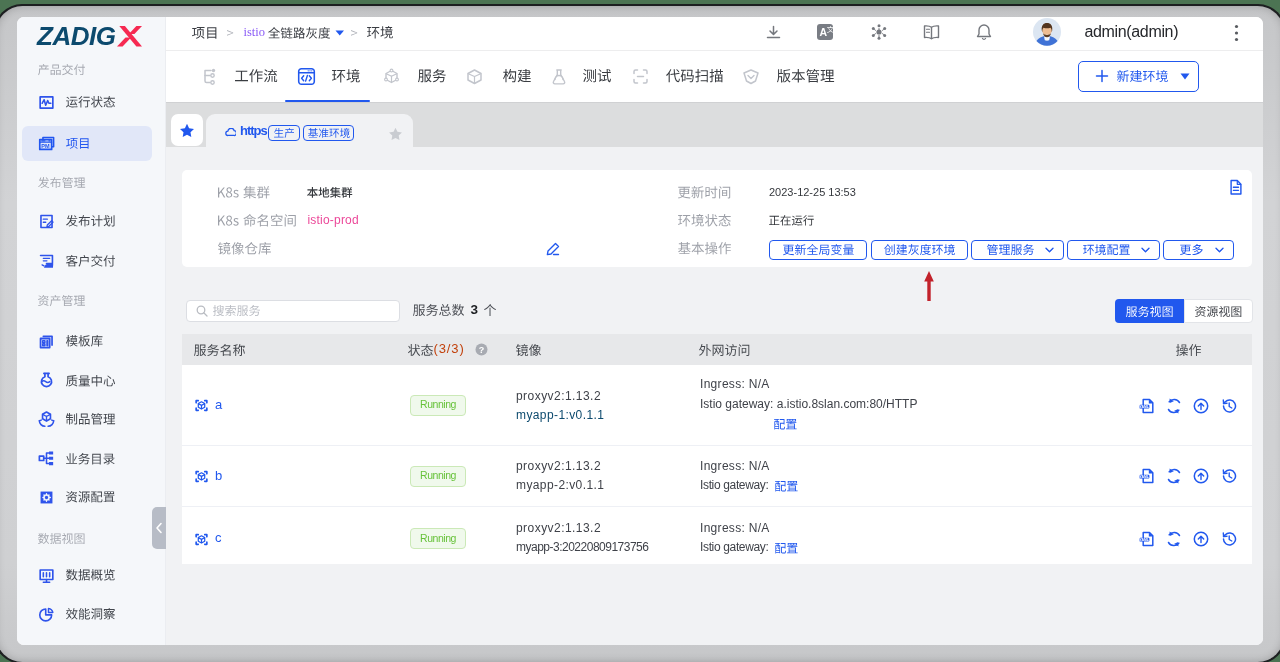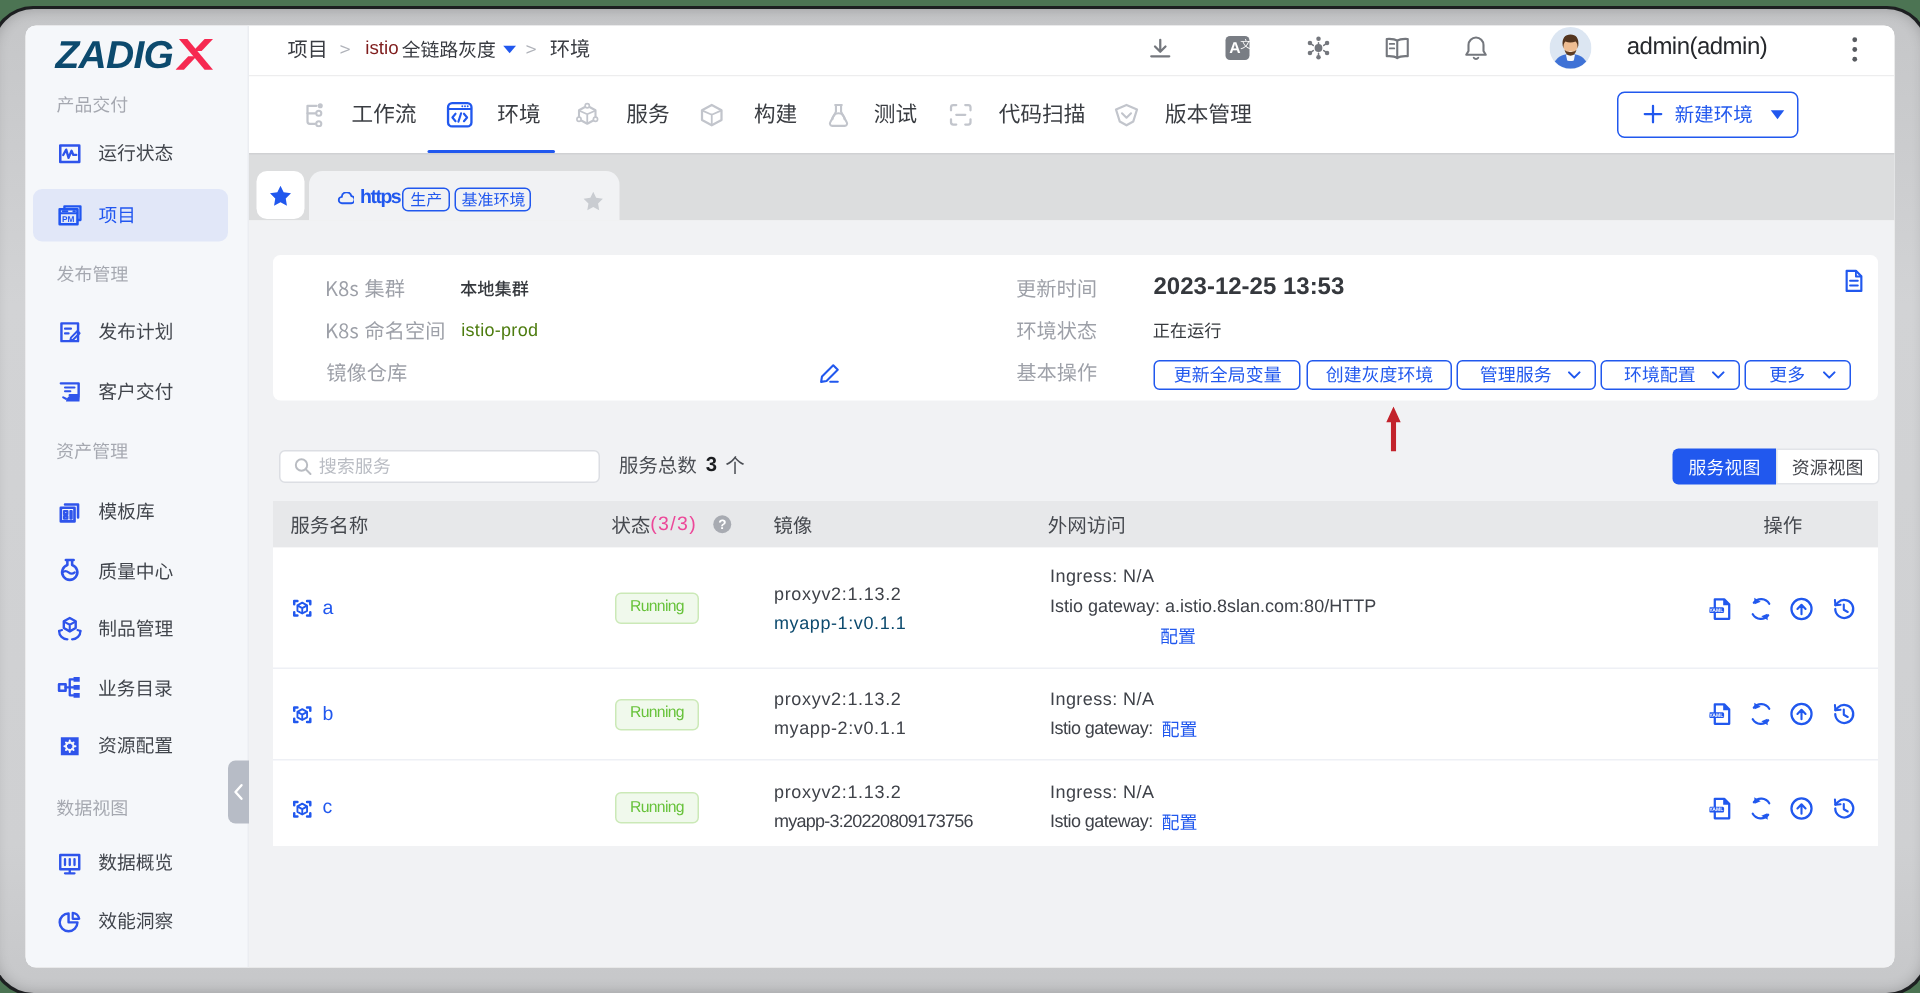--- a/index.html
+++ b/index.html
@@ -165,21 +165,21 @@
     <div style="position:absolute;left:174.5px;top:10.1px">
       <svg style="position:absolute;overflow:visible" width="24.4" height="11.8" viewBox="29 -796 1808 875">
         <path transform="scale(1,-1)" d="M618 500V289C618 184 591 56 319 -19C335 -34 357 -61 366 -77C649 12 693 158 693 289V500ZM689 91C766 41 864 -31 911 -79L961 -26C913 21 813 90 736 138ZM29 184 48 106C140 137 262 179 379 219L369 284L247 247V650H363V722H46V650H172V225ZM417 624V153H490V556H816V155H891V624H655C670 655 686 692 702 728H957V796H381V728H613C603 694 591 656 578 624Z M1233 470H1759V305H1233ZM1233 542V704H1759V542ZM1233 233H1759V67H1233ZM1158 778V-74H1233V-6H1759V-74H1837V778Z" fill="#3a3d43"></path>
       </svg>
     </div>
     <div style="position:absolute;left:210.0px;top:13.1px">
       <svg style="position:absolute;overflow:visible" width="6.2" height="5.8" viewBox="38 -596 480 450">
         <path transform="scale(1,-1)" d="M38 146 518 335V407L38 596V517L274 429L424 373V369L274 313L38 226Z" fill="#b0b3ba"></path>
       </svg>
     </div>
-    <div style="position:absolute;left:226.5px;top:7.9px;height:16.2px;line-height:16.2px;font-family:Liberation Sans, sans-serif;font-size:12.5px;font-weight:400;color:#7f1d1d;white-space:pre">istio</div>
+    <div style="position:absolute;left:226.5px;top:7.9px;height:16.2px;line-height:16.2px;font-family:Liberation Serif, serif;font-size:12.5px;font-weight:400;color:#8b5cf6;white-space:pre">istio</div>
     <div style="position:absolute;left:251.0px;top:10.1px">
       <svg style="position:absolute;overflow:visible" width="62.2" height="11.7" viewBox="26 -851 4936 931">
         <path transform="scale(1,-1)" d="M493 851C392 692 209 545 26 462C45 446 67 421 78 401C118 421 158 444 197 469V404H461V248H203V181H461V16H76V-52H929V16H539V181H809V248H539V404H809V470C847 444 885 420 925 397C936 419 958 445 977 460C814 546 666 650 542 794L559 820ZM200 471C313 544 418 637 500 739C595 630 696 546 807 471Z M1351 780C1381 725 1415 650 1429 602L1494 626C1479 674 1444 746 1412 801ZM1138 838C1115 744 1076 651 1027 589C1040 573 1060 538 1065 522C1095 560 1122 607 1145 659H1337V726H1172C1184 757 1194 789 1202 821ZM1048 332V266H1161V80C1161 32 1129 -2 1111 -16C1124 -28 1144 -53 1151 -68C1165 -50 1189 -31 1340 73C1333 87 1323 113 1318 131L1230 73V266H1341V332H1230V473H1319V539H1082V473H1161V332ZM1520 291V225H1714V53H1781V225H1950V291H1781V424H1928L1929 488H1781V608H1714V488H1609C1634 538 1659 595 1682 656H1955V721H1705C1717 757 1728 793 1738 828L1666 843C1658 802 1647 760 1635 721H1511V656H1613C1595 602 1577 559 1569 541C1552 505 1538 479 1522 475C1530 457 1541 424 1544 410C1553 418 1584 424 1622 424H1714V291ZM1488 484H1323V415H1419V93C1382 76 1341 40 1301 -2L1350 -71C1389 -16 1432 37 1460 37C1480 37 1507 11 1541 -12C1594 -46 1655 -59 1739 -59C1799 -59 1901 -56 1954 -53C1955 -32 1964 4 1972 24C1906 16 1803 12 1740 12C1662 12 1603 21 1554 53C1526 71 1506 87 1488 96Z M2156 732H2345V556H2156ZM2038 42 2051 -31C2157 -6 2301 29 2438 64L2431 131L2299 100V279H2405C2419 265 2433 244 2441 229C2461 238 2481 247 2501 258V-78H2571V-41H2823V-75H2894V256L2926 241C2937 261 2958 290 2973 304C2882 338 2806 391 2743 452C2807 527 2858 616 2891 720L2844 741L2830 738H2636C2648 766 2658 794 2668 823L2597 841C2559 720 2493 606 2414 532V798H2089V490H2231V84L2153 66V396H2089V52ZM2571 25V218H2823V25ZM2797 672C2771 610 2736 554 2695 504C2653 553 2620 605 2596 655L2605 672ZM2546 283C2599 316 2651 355 2697 402C2740 358 2789 317 2845 283ZM2650 454C2583 386 2504 333 2424 298V346H2299V490H2414V522C2431 510 2456 489 2467 477C2499 509 2530 548 2558 592C2583 547 2613 500 2650 454Z M3416 475C3403 410 3379 324 3349 271L3414 244C3442 298 3464 387 3478 452ZM3807 484C3784 426 3741 345 3709 295L3766 265C3800 315 3840 387 3872 453ZM3294 842C3291 799 3287 757 3283 716H3069V644H3274C3241 401 3178 207 3042 81C3060 67 3092 36 3104 21C3247 167 3316 376 3352 644H3919V716H3361L3373 836ZM3580 596C3569 322 3551 89 3262 -20C3278 -33 3299 -61 3308 -79C3480 -12 3564 98 3608 234C3674 98 3772 -12 3894 -74C3905 -55 3926 -28 3943 -14C3802 49 3692 183 3634 340C3648 420 3653 506 3657 596Z M4386 644V557H4225V495H4386V329H4775V495H4937V557H4775V644H4701V557H4458V644ZM4701 495V389H4458V495ZM4757 203C4713 151 4651 110 4579 78C4508 111 4450 153 4408 203ZM4239 265V203H4369L4335 189C4376 133 4431 86 4497 47C4403 17 4298 -1 4192 -10C4203 -27 4217 -56 4222 -74C4347 -60 4469 -35 4576 7C4675 -37 4792 -65 4918 -80C4927 -61 4946 -31 4962 -15C4852 -5 4749 15 4660 46C4748 93 4821 157 4867 243L4820 268L4807 265ZM4473 827C4487 801 4502 769 4513 741H4126V468C4126 319 4119 105 4037 -46C4056 -52 4089 -68 4104 -80C4188 78 4201 309 4201 469V670H4948V741H4598C4586 773 4566 813 4548 845Z" fill="#3a3d43"></path>
       </svg>
     </div>
     <svg style="position:absolute;left:317.7px;top:13.5px" width="9.5" height="6" viewBox="0 0 9.5 6" fill="none">
       <path d="M0.5 0.5 L9 0.5 L4.75 5.5 Z" fill="#2158ee"></path>
     </svg>
     <div style="position:absolute;left:333.7px;top:13.1px">
       <svg style="position:absolute;overflow:visible" width="6.2" height="5.8" viewBox="38 -596 480 450">
@@ -356,41 +356,41 @@
     <div style="position:absolute;left:201.0px;top:225.7px">
       <svg style="position:absolute;overflow:visible" width="52.9" height="12.6" viewBox="35 -846 3919 931">
         <path transform="scale(1,-1)" d="M531 303H838V235H531ZM531 418H838V352H531ZM629 831 656 767H446V705H927V767H732C722 792 708 822 696 846ZM783 696C774 665 757 620 741 587H571L624 600C618 627 603 668 587 698L526 684C540 654 553 614 558 587H416V523H950V587H809L853 680ZM463 470V183H560C550 60 511 8 352 -25C367 -38 386 -66 393 -83C572 -40 619 32 631 183H719V13C719 -50 735 -68 802 -68C816 -68 873 -68 888 -68C943 -68 960 -41 966 69C948 74 920 82 906 93C904 2 899 -10 879 -10C867 -10 822 -10 813 -10C793 -10 789 -7 789 14V183H908V470ZM175 837C145 744 94 654 35 595C48 579 68 542 74 526C108 562 141 608 170 658H381V726H205C219 756 231 787 242 818ZM58 344V275H193V86C193 41 158 8 139 -4C152 -20 172 -53 180 -71C195 -52 223 -34 401 77C395 92 387 121 384 141L264 71V275H394V344H264V479H366V547H103V479H193V344Z M1486 710H1666C1649 681 1628 651 1607 629H1420C1444 656 1466 683 1486 710ZM1487 839C1445 755 1366 649 1256 571C1272 561 1294 539 1305 523C1324 537 1341 552 1358 567V413H1513C1465 371 1394 329 1287 296C1303 283 1321 262 1330 249C1420 278 1486 313 1534 350C1550 335 1564 320 1577 303C1509 242 1384 180 1287 151C1301 139 1319 117 1329 102C1417 134 1530 197 1604 260C1614 241 1622 222 1628 204C1549 123 1402 46 1278 10C1292 -3 1311 -27 1322 -44C1430 -7 1555 63 1642 141C1651 78 1640 24 1618 3C1604 -14 1589 -16 1569 -16C1552 -16 1529 -15 1503 -12C1514 -31 1520 -60 1521 -77C1544 -79 1566 -79 1584 -79C1619 -79 1645 -72 1670 -45C1713 -4 1727 104 1694 209L1743 232C1779 123 1841 28 1921 -23C1932 -5 1954 21 1970 34C1893 76 1831 162 1798 259C1837 279 1876 301 1909 322L1858 370C1812 337 1738 292 1675 260C1653 307 1621 352 1577 387L1600 413H1898V629H1685C1714 664 1743 703 1765 741L1721 773L1707 769H1526L1559 826ZM1425 571H1603C1598 542 1588 507 1563 470H1425ZM1665 571H1829V470H1637C1655 507 1663 542 1665 571ZM1262 836C1209 685 1122 535 1029 437C1043 420 1065 381 1072 363C1102 395 1131 433 1159 473V-77H1230V588C1270 660 1305 738 1333 815Z M2496 841C2397 678 2218 536 2031 455C2051 437 2073 410 2085 390C2134 414 2182 441 2229 472V77C2229 -29 2270 -54 2406 -54C2437 -54 2666 -54 2699 -54C2825 -54 2853 -13 2868 141C2844 146 2811 159 2792 172C2783 45 2771 20 2696 20C2645 20 2447 20 2407 20C2323 20 2307 30 2307 77V413H2686C2680 292 2672 242 2659 227C2651 220 2642 218 2624 218C2605 218 2553 218 2499 224C2508 205 2516 177 2517 157C2572 154 2627 153 2655 156C2685 157 2707 163 2724 182C2746 209 2755 276 2763 451C2763 462 2764 485 2764 485H2249C2345 551 2432 632 2503 721C2624 579 2759 486 2919 404C2930 426 2951 452 2971 468C2805 543 2660 635 2544 776L2566 811Z M3325 245C3334 253 3368 259 3419 259H3593V144H3232V74H3593V-79H3667V74H3954V144H3667V259H3888V327H3667V432H3593V327H3403C3434 373 3465 426 3493 481H3912V549H3527L3559 621L3482 648C3471 615 3458 581 3444 549H3260V481H3412C3387 431 3365 393 3354 377C3334 344 3317 322 3299 318C3308 298 3321 260 3325 245ZM3469 821C3486 797 3503 766 3515 739H3121V450C3121 305 3114 101 3031 -42C3049 -50 3082 -71 3095 -85C3182 67 3195 295 3195 450V668H3952V739H3600C3588 770 3565 809 3542 840Z" fill="#9da0a8"></path>
       </svg>
     </div>
     <div style="position:absolute;left:290.0px;top:170.6px">
       <svg style="position:absolute;overflow:visible" width="45.3" height="10.7" viewBox="31 -848 3936 932">
         <path transform="scale(1,-1)" d="M449 544V191H230C314 288 386 411 437 544ZM549 544H559C609 412 680 288 765 191H549ZM449 844V641H62V544H340C272 382 158 228 31 147C54 129 85 94 101 71C145 103 187 142 226 187V95H449V-84H549V95H772V183C810 141 850 104 893 74C910 100 944 137 968 157C838 235 723 385 655 544H940V641H549V844Z M1425 749V480L1321 436L1357 352L1425 381V90C1425 -31 1461 -63 1585 -63C1613 -63 1788 -63 1818 -63C1928 -63 1957 -17 1970 122C1944 127 1908 142 1886 157C1879 47 1869 22 1812 22C1775 22 1622 22 1591 22C1526 22 1516 33 1516 89V421L1628 469V144H1717V507L1833 557C1833 403 1832 309 1828 289C1824 268 1815 265 1801 265C1791 265 1763 265 1743 266C1753 246 1761 210 1764 185C1793 185 1834 186 1862 196C1893 205 1911 227 1915 269C1921 309 1924 446 1924 636L1928 652L1861 677L1844 664L1825 649L1717 603V844H1628V566L1516 518V749ZM1028 162 1065 67C1156 107 1270 160 1377 211L1356 295L1251 251V518H1362V607H1251V832H1162V607H1038V518H1162V214C1111 193 1065 175 1028 162Z M2451 287V226H2051V149H2370C2275 86 2141 31 2023 3C2043 -16 2070 -52 2084 -75C2208 -39 2349 31 2451 113V-83H2545V115C2646 35 2787 -33 2912 -69C2925 -46 2951 -11 2971 8C2854 35 2723 88 2630 149H2949V226H2545V287ZM2486 547V492H2260V547ZM2466 824C2480 799 2494 769 2504 742H2307C2326 771 2343 800 2359 828L2263 846C2218 759 2137 650 2026 569C2048 556 2078 527 2094 507C2120 528 2144 550 2167 572V267H2260V296H2922V370H2577V428H2853V492H2577V547H2851V612H2577V667H2893V742H2604C2592 774 2571 816 2551 848ZM2486 612H2260V667H2486ZM2486 428V370H2260V428Z M3838 845C3824 793 3795 719 3771 672L3849 651C3874 696 3903 763 3930 824ZM3536 811C3565 762 3591 696 3601 650H3528V564H3686V448H3542V361H3686V233H3506V144H3686V-84H3777V144H3967V233H3777V361H3928V448H3777V564H3946V650H3616L3683 675C3673 720 3644 787 3612 837ZM3375 550V467H3259C3264 494 3269 521 3273 550ZM3092 796V715H3200L3193 631H3039V550H3184C3180 521 3175 494 3169 467H3086V386H3149C3122 298 3082 225 3024 169C3043 153 3076 114 3086 96C3107 117 3125 140 3142 164V-84H3229V-33H3479V294H3210C3222 323 3231 354 3240 386H3463V550H3518V631H3463V796ZM3375 631H3282L3290 715H3375ZM3229 212H3386V50H3229Z" fill="#35383d"></path>
       </svg>
     </div>
-    <div style="position:absolute;left:290.5px;top:196.2px;height:15.6px;line-height:15.6px;font-family:'Liberation Sans',sans-serif;font-size:12px;font-weight:400;color:#4d7c0f;letter-spacing:0.2px;white-space:pre">istio-prod</div>
+    <div style="position:absolute;left:290.5px;top:196.2px;height:15.6px;line-height:15.6px;font-family:'Liberation Sans',sans-serif;font-size:12px;font-weight:400;color:#ec4899;letter-spacing:0.2px;white-space:pre">istio-prod</div>
     <svg style="position:absolute;left:529.0px;top:224.5px" width="15" height="15" viewBox="0 0 15 15" fill="none">
       <path d="M9.5 2.5 l3 3 L5 13 l-3.6 0.6 L2 10 Z" stroke="#2158ee" stroke-width="1.4" stroke-linecap="round" stroke-linejoin="round"></path>
       <path d="M7.5 13.5 h5" stroke="#2158ee" stroke-width="1.4" stroke-linecap="round" stroke-linejoin="round"></path>
     </svg>
     <div style="position:absolute;left:661.0px;top:169.8px">
       <svg style="position:absolute;overflow:visible" width="52.2" height="12.5" viewBox="47 -844 3866 925">
         <path transform="scale(1,-1)" d="M252 238 188 212C222 154 264 108 313 71C252 36 166 7 47 -15C63 -32 83 -64 92 -81C222 -53 315 -16 382 28C520 -45 704 -68 937 -77C941 -52 955 -20 969 -3C745 3 572 18 443 76C495 127 522 185 534 247H873V634H545V719H935V787H65V719H467V634H156V247H455C443 199 420 154 374 114C326 146 285 186 252 238ZM228 411H467V371C467 350 467 329 465 309H228ZM543 309C544 329 545 349 545 370V411H798V309ZM228 571H467V471H228ZM545 571H798V471H545Z M1360 213C1390 163 1426 95 1442 51L1495 83C1480 125 1444 190 1411 240ZM1135 235C1115 174 1082 112 1041 68C1056 59 1082 40 1094 30C1133 77 1173 150 1196 220ZM1553 744V400C1553 267 1545 95 1460 -25C1476 -34 1506 -57 1518 -71C1610 59 1623 256 1623 400V432H1775V-75H1848V432H1958V502H1623V694C1729 710 1843 736 1927 767L1866 822C1794 792 1665 762 1553 744ZM1214 827C1230 799 1246 765 1258 735H1061V672H1503V735H1336C1323 768 1301 811 1282 844ZM1377 667C1365 621 1342 553 1323 507H1046V443H1251V339H1050V273H1251V18C1251 8 1249 5 1239 5C1228 4 1197 4 1162 5C1172 -13 1182 -41 1184 -59C1233 -59 1267 -58 1290 -47C1313 -36 1320 -18 1320 17V273H1507V339H1320V443H1519V507H1391C1410 549 1429 603 1447 652ZM1126 651C1146 606 1161 546 1165 507L1230 525C1225 563 1208 622 1187 665Z M2474 452C2527 375 2595 269 2627 208L2693 246C2659 307 2590 409 2536 485ZM2324 402V174H2153V402ZM2324 469H2153V688H2324ZM2081 756V25H2153V106H2394V756ZM2764 835V640H2440V566H2764V33C2764 13 2756 6 2736 6C2714 4 2640 4 2562 7C2573 -15 2585 -49 2590 -70C2690 -70 2754 -69 2790 -56C2826 -44 2840 -22 2840 33V566H2962V640H2840V835Z M3091 615V-80H3168V615ZM3106 791C3152 747 3204 684 3227 644L3289 684C3265 726 3211 785 3164 827ZM3379 295H3619V160H3379ZM3379 491H3619V358H3379ZM3311 554V98H3690V554ZM3352 784V713H3836V11C3836 -2 3832 -6 3819 -7C3806 -7 3765 -8 3723 -6C3733 -25 3743 -57 3747 -75C3808 -75 3851 -75 3878 -63C3904 -50 3913 -31 3913 11V784Z" fill="#9da0a8"></path>
       </svg>
     </div>
     <div style="position:absolute;left:661.0px;top:197.7px">
       <svg style="position:absolute;overflow:visible" width="52.9" height="12.5" viewBox="36 -846 3922 929">
         <path transform="scale(1,-1)" d="M677 494C752 410 841 295 881 224L942 271C900 340 808 452 734 534ZM36 102 55 31C137 61 243 98 343 135L331 203L230 167V413H319V483H230V702H340V772H41V702H160V483H56V413H160V143ZM391 776V703H646C583 527 479 371 354 271C372 257 401 227 413 212C482 273 546 351 602 440V-77H676V577C695 618 713 660 728 703H944V776Z M1485 300H1801V234H1485ZM1485 415H1801V350H1485ZM1587 833C1596 813 1606 789 1614 767H1397V704H1900V767H1692C1683 792 1670 822 1657 846ZM1748 692C1739 661 1722 617 1706 584H1537L1575 594C1569 621 1553 663 1539 694L1477 680C1490 651 1503 612 1509 584H1367V520H1927V584H1773C1788 611 1803 644 1817 675ZM1415 468V181H1519C1506 65 1463 7 1299 -25C1314 -38 1333 -66 1338 -83C1522 -40 1574 36 1590 181H1681V33C1681 -21 1688 -37 1705 -49C1721 -62 1751 -66 1774 -66C1787 -66 1827 -66 1842 -66C1861 -66 1889 -64 1903 -59C1921 -53 1933 -43 1940 -26C1947 -11 1951 31 1953 72C1933 78 1906 90 1893 103C1892 62 1891 32 1888 18C1885 5 1878 -1 1870 -4C1864 -7 1849 -7 1836 -7C1822 -7 1798 -7 1788 -7C1775 -7 1766 -6 1760 -3C1753 1 1752 10 1752 26V181H1873V468ZM1034 129 1059 53C1143 86 1251 128 1353 170L1338 238L1233 199V525H1330V596H1233V828H1160V596H1050V525H1160V172C1113 155 1069 140 1034 129Z M2741 774C2785 719 2836 642 2860 596L2920 634C2896 680 2843 752 2798 806ZM2049 674C2096 615 2152 537 2175 486L2237 528C2212 577 2155 653 2106 709ZM2589 838V605L2588 545H2356V471H2583C2568 306 2512 120 2327 -30C2347 -43 2373 -63 2388 -78C2539 47 2609 197 2640 344C2695 156 2782 6 2918 -78C2930 -59 2955 -30 2973 -16C2816 70 2723 252 2675 471H2951V545H2662L2663 605V838ZM2032 194 2076 130C2127 176 2188 234 2247 290V-78H2321V841H2247V382C2168 309 2086 237 2032 194Z M3381 409C3440 375 3511 323 3543 286L3610 329C3573 367 3503 417 3444 449ZM3270 241V45C3270 -37 3300 -58 3416 -58C3441 -58 3624 -58 3650 -58C3746 -58 3770 -27 3780 99C3759 104 3728 115 3712 128C3706 25 3698 10 3645 10C3604 10 3450 10 3420 10C3355 10 3344 16 3344 45V241ZM3410 265C3467 212 3537 138 3568 90L3630 131C3596 178 3525 249 3467 299ZM3750 235C3800 150 3851 36 3868 -35L3940 -9C3921 62 3868 173 3816 256ZM3154 241C3135 161 3100 59 3054 -6L3122 -40C3166 28 3199 136 3221 219ZM3466 844C3461 795 3455 746 3444 699H3056V629H3424C3377 499 3278 391 3045 333C3061 316 3080 287 3088 269C3347 339 3454 471 3504 629C3579 449 3710 328 3907 274C3918 295 3940 326 3958 343C3778 384 3651 485 3582 629H3948V699H3522C3532 746 3539 794 3544 844Z" fill="#9da0a8"></path>
       </svg>
     </div>
     <div style="position:absolute;left:661.0px;top:225.8px">
       <svg style="position:absolute;overflow:visible" width="53.0" height="12.4" viewBox="36 -840 3926 921">
         <path transform="scale(1,-1)" d="M684 839V743H320V840H245V743H92V680H245V359H46V295H264C206 224 118 161 36 128C52 114 74 88 85 70C182 116 284 201 346 295H662C723 206 821 123 917 82C929 100 951 127 967 141C883 171 798 229 741 295H955V359H760V680H911V743H760V839ZM320 680H684V613H320ZM460 263V179H255V117H460V11H124V-53H882V11H536V117H746V179H536V263ZM320 557H684V487H320ZM320 430H684V359H320Z M1460 839V629H1065V553H1367C1294 383 1170 221 1037 140C1055 125 1080 98 1092 79C1237 178 1366 357 1444 553H1460V183H1226V107H1460V-80H1539V107H1772V183H1539V553H1553C1629 357 1758 177 1906 81C1920 102 1946 131 1965 146C1826 226 1700 384 1628 553H1937V629H1539V839Z M2527 742H2758V637H2527ZM2461 799V580H2827V799ZM2420 480H2552V366H2420ZM2730 480H2866V366H2730ZM2159 840V638H2046V568H2159V349C2113 333 2071 319 2037 308L2056 236L2159 275V8C2159 -4 2156 -7 2145 -7C2136 -7 2106 -8 2072 -7C2082 -26 2091 -57 2094 -74C2145 -74 2178 -72 2200 -61C2222 -49 2230 -30 2230 8V302L2329 340L2317 407L2230 375V568H2323V638H2230V840ZM2606 310V234H2342V171H2559C2490 97 2381 33 2277 1C2292 -13 2314 -40 2324 -58C2426 -21 2533 48 2606 130V-81H2677V135C2740 59 2833 -12 2918 -49C2930 -31 2951 -5 2967 9C2879 40 2783 103 2722 171H2951V234H2677V310H2929V535H2670V310H2613V535H2361V310Z M3526 828C3476 681 3395 536 3305 442C3322 430 3351 404 3363 391C3414 447 3463 520 3506 601H3575V-79H3651V164H3952V235H3651V387H3939V456H3651V601H3962V673H3542C3563 717 3582 763 3598 809ZM3285 836C3229 684 3135 534 3036 437C3050 420 3072 379 3080 362C3114 397 3147 437 3179 481V-78H3254V599C3293 667 3329 741 3357 814Z" fill="#9da0a8"></path>
       </svg>
     </div>
-    <div style="position:absolute;left:752.0px;top:167.9px;height:16.2px;line-height:16.2px;font-family:'Liberation Sans',sans-serif;font-size:16px;font-weight:700;color:#35383d;white-space:pre">2023-12-25 13:53</div>
+    <div style="position:absolute;left:752.0px;top:167.9px;height:16.2px;line-height:16.2px;font-family:'Liberation Sans',sans-serif;font-size:11px;font-weight:400;color:#35383d;white-space:pre">2023-12-25 13:53</div>
     <div style="position:absolute;left:752.0px;top:198.7px">
       <svg style="position:absolute;overflow:visible" width="44.9" height="10.6" viewBox="52 -841 3903 925">
         <path transform="scale(1,-1)" d="M188 510V38H52V-35H950V38H565V353H878V426H565V693H917V767H90V693H486V38H265V510Z M1391 840C1377 789 1359 736 1338 685H1063V613H1305C1241 485 1153 366 1038 286C1050 269 1069 237 1077 217C1119 247 1158 281 1193 318V-76H1268V407C1315 471 1356 541 1390 613H1939V685H1421C1439 730 1455 776 1469 821ZM1598 561V368H1373V298H1598V14H1333V-56H1938V14H1673V298H1900V368H1673V561Z M2380 777V706H2884V777ZM2068 738C2127 697 2206 639 2245 604L2297 658C2256 693 2175 748 2118 786ZM2375 119C2405 132 2449 136 2825 169L2864 93L2931 128C2892 204 2812 335 2750 432L2688 403C2720 352 2756 291 2789 234L2459 209C2512 286 2565 384 2606 478H2955V549H2314V478H2516C2478 377 2422 280 2404 253C2383 221 2367 198 2349 195C2358 174 2371 135 2375 119ZM2252 490H2042V420H2179V101C2136 82 2086 38 2037 -15L2090 -84C2139 -18 2189 42 2222 42C2245 42 2280 9 2320 -16C2391 -59 2474 -71 2597 -71C2705 -71 2876 -66 2944 -61C2945 -39 2957 0 2967 21C2864 10 2713 2 2599 2C2488 2 2403 9 2336 51C2297 75 2273 95 2252 105Z M3435 780V708H3927V780ZM3267 841C3216 768 3119 679 3035 622C3048 608 3069 579 3079 562C3169 626 3272 724 3339 811ZM3391 504V432H3728V17C3728 1 3721 -4 3702 -5C3684 -6 3616 -6 3545 -3C3556 -25 3567 -56 3570 -77C3668 -77 3725 -77 3759 -66C3792 -53 3804 -30 3804 16V432H3955V504ZM3307 626C3238 512 3128 396 3025 322C3040 307 3067 274 3078 259C3115 289 3154 325 3192 364V-83H3266V446C3308 496 3346 548 3378 600Z" fill="#35383d"></path>
       </svg>
     </div>
     <svg style="position:absolute;left:1211.0px;top:162.5px" width="16" height="17" viewBox="0 0 15.5 16.5" fill="none">
       <path d="M3 1.5 H9 L12.5 5 V14.5 H3 Z" stroke="#2158ee" stroke-width="1.4" stroke-linecap="round" stroke-linejoin="round"></path>
       <path d="M9 1.8 V5.2 H12.3" stroke="#2158ee" stroke-width="1.2" stroke-linecap="round" stroke-linejoin="round"></path>
       <path d="M5.2 8 h5 M5.2 11 h5" stroke="#2158ee" stroke-width="1.3" stroke-linecap="round" stroke-linejoin="round"></path>
     </svg>
@@ -473,21 +473,21 @@
     <div style="position:absolute;left:177.0px;top:327.0px">
       <svg style="position:absolute;overflow:visible" width="51.0" height="12.0" viewBox="34 -843 3924 924">
         <path transform="scale(1,-1)" d="M108 803V444C108 296 102 95 34 -46C52 -52 82 -69 95 -81C141 14 161 140 170 259H329V11C329 -4 323 -8 310 -8C297 -9 255 -9 209 -8C219 -28 228 -61 230 -80C298 -80 338 -79 364 -66C390 -54 399 -31 399 10V803ZM176 733H329V569H176ZM176 499H329V330H174C175 370 176 409 176 444ZM858 391C836 307 801 231 758 166C711 233 675 309 648 391ZM487 800V-80H558V391H583C615 287 659 191 716 110C670 54 617 11 562 -19C578 -32 598 -57 606 -74C661 -42 713 1 759 54C806 -2 860 -48 921 -81C933 -63 954 -37 970 -23C907 7 851 53 802 109C865 198 914 311 941 447L897 463L884 460H558V730H839V607C839 595 836 592 820 591C804 590 751 590 690 592C700 574 711 548 714 528C790 528 841 528 872 538C904 549 912 569 912 606V800Z M1446 381C1442 345 1435 312 1427 282H1126V216H1404C1346 87 1235 20 1057 -14C1070 -29 1091 -62 1098 -78C1296 -31 1420 53 1484 216H1788C1771 84 1751 23 1728 4C1717 -5 1705 -6 1684 -6C1660 -6 1595 -5 1532 1C1545 -18 1554 -46 1556 -66C1616 -69 1675 -70 1706 -69C1742 -67 1765 -61 1787 -41C1822 -10 1844 66 1866 248C1868 259 1870 282 1870 282H1505C1513 311 1519 342 1524 375ZM1745 673C1686 613 1604 565 1509 527C1430 561 1367 604 1324 659L1338 673ZM1382 841C1330 754 1231 651 1090 579C1106 567 1127 540 1137 523C1188 551 1234 583 1275 616C1315 569 1365 529 1424 497C1305 459 1173 435 1046 423C1058 406 1071 376 1076 357C1222 375 1373 406 1508 457C1624 410 1764 382 1919 369C1928 390 1945 420 1961 437C1827 444 1702 463 1597 495C1708 549 1802 619 1862 710L1817 741L1804 737H1397C1421 766 1442 796 1460 826Z M2263 529C2314 494 2373 446 2417 406C2300 344 2171 299 2047 273C2061 256 2079 224 2086 204C2141 217 2197 233 2252 253V-79H2327V-27H2773V-79H2849V340H2451C2617 429 2762 553 2844 713L2794 744L2781 740H2427C2451 768 2473 797 2492 826L2406 843C2347 747 2233 636 2069 559C2087 546 2111 519 2122 501C2217 550 2296 609 2361 671H2733C2674 583 2587 508 2487 445C2440 486 2374 536 2321 572ZM2773 42H2327V271H2773Z M3512 450C3489 325 3449 200 3392 120C3409 111 3440 92 3453 81C3510 168 3555 301 3582 437ZM3782 440C3826 331 3868 185 3882 91L3952 113C3936 207 3894 349 3848 460ZM3532 838C3509 710 3467 583 3408 496V553H3279V731C3327 743 3372 757 3409 772L3364 831C3292 799 3168 770 3063 752C3071 735 3081 710 3084 694C3124 700 3167 707 3209 715V553H3054V483H3200C3162 368 3094 238 3033 167C3045 150 3063 121 3070 103C3119 164 3169 262 3209 362V-81H3279V370C3311 326 3349 270 3365 241L3409 300C3390 325 3308 416 3279 445V483H3398L3394 477C3412 468 3444 449 3458 438C3494 491 3527 560 3553 637H3653V12C3653 -1 3649 -5 3636 -5C3623 -6 3579 -6 3532 -5C3543 -24 3554 -56 3559 -76C3621 -76 3664 -74 3691 -63C3718 -51 3728 -30 3728 12V637H3863C3848 601 3828 561 3810 526L3877 510C3904 567 3934 635 3958 697L3909 711L3898 707H3576C3586 745 3596 784 3604 824Z" fill="#46494f"></path>
       </svg>
     </div>
     <div style="position:absolute;left:391.0px;top:327.0px">
       <svg style="position:absolute;overflow:visible" width="25.0" height="12.0" viewBox="32 -844 1926 922">
         <path transform="scale(1,-1)" d="M741 774C785 719 836 642 860 596L920 634C896 680 843 752 798 806ZM49 674C96 615 152 537 175 486L237 528C212 577 155 653 106 709ZM589 838V605L588 545H356V471H583C568 306 512 120 327 -30C347 -43 373 -63 388 -78C539 47 609 197 640 344C695 156 782 6 918 -78C930 -59 955 -30 973 -16C816 70 723 252 675 471H951V545H662L663 605V838ZM32 194 76 130C127 176 188 234 247 290V-78H321V841H247V382C168 309 86 237 32 194Z M1381 409C1440 375 1511 323 1543 286L1610 329C1573 367 1503 417 1444 449ZM1270 241V45C1270 -37 1300 -58 1416 -58C1441 -58 1624 -58 1650 -58C1746 -58 1770 -27 1780 99C1759 104 1728 115 1712 128C1706 25 1698 10 1645 10C1604 10 1450 10 1420 10C1355 10 1344 16 1344 45V241ZM1410 265C1467 212 1537 138 1568 90L1630 131C1596 178 1525 249 1467 299ZM1750 235C1800 150 1851 36 1868 -35L1940 -9C1921 62 1868 173 1816 256ZM1154 241C1135 161 1100 59 1054 -6L1122 -40C1166 28 1199 136 1221 219ZM1466 844C1461 795 1455 746 1444 699H1056V629H1424C1377 499 1278 391 1045 333C1061 316 1080 287 1088 269C1347 339 1454 471 1504 629C1579 449 1710 328 1907 274C1918 295 1940 326 1958 343C1778 384 1651 485 1582 629H1948V699H1522C1532 746 1539 794 1544 844Z" fill="#46494f"></path>
       </svg>
     </div>
-    <div style="position:absolute;left:416.5px;top:324.6px;height:16.9px;line-height:16.9px;font-family:'Liberation Sans',sans-serif;font-size:13px;font-weight:400;color:#ec4899;letter-spacing:0.9px;white-space:pre">(3/3)</div>
+    <div style="position:absolute;left:416.5px;top:324.6px;height:16.9px;line-height:16.9px;font-family:'Liberation Sans',sans-serif;font-size:13px;font-weight:400;color:#c2410c;letter-spacing:0.9px;white-space:pre">(3/3)</div>
     <svg style="position:absolute;left:457.5px;top:326.0px" width="13" height="13" viewBox="0 0 13 13" fill="none">
       <circle cx="6.5" cy="6.5" r="6" fill="#a8abb2"></circle>
       <text x="6.5" y="9.6" text-anchor="middle" font-family="Liberation Sans" font-size="9" font-weight="bold" fill="#fff">?</text>
     </svg>
     <div style="position:absolute;left:498.5px;top:327.0px">
       <svg style="position:absolute;overflow:visible" width="25.2" height="12.1" viewBox="35 -846 1935 929">
         <path transform="scale(1,-1)" d="M531 303H838V235H531ZM531 418H838V352H531ZM629 831 656 767H446V705H927V767H732C722 792 708 822 696 846ZM783 696C774 665 757 620 741 587H571L624 600C618 627 603 668 587 698L526 684C540 654 553 614 558 587H416V523H950V587H809L853 680ZM463 470V183H560C550 60 511 8 352 -25C367 -38 386 -66 393 -83C572 -40 619 32 631 183H719V13C719 -50 735 -68 802 -68C816 -68 873 -68 888 -68C943 -68 960 -41 966 69C948 74 920 82 906 93C904 2 899 -10 879 -10C867 -10 822 -10 813 -10C793 -10 789 -7 789 14V183H908V470ZM175 837C145 744 94 654 35 595C48 579 68 542 74 526C108 562 141 608 170 658H381V726H205C219 756 231 787 242 818ZM58 344V275H193V86C193 41 158 8 139 -4C152 -20 172 -53 180 -71C195 -52 223 -34 401 77C395 92 387 121 384 141L264 71V275H394V344H264V479H366V547H103V479H193V344Z M1486 710H1666C1649 681 1628 651 1607 629H1420C1444 656 1466 683 1486 710ZM1487 839C1445 755 1366 649 1256 571C1272 561 1294 539 1305 523C1324 537 1341 552 1358 567V413H1513C1465 371 1394 329 1287 296C1303 283 1321 262 1330 249C1420 278 1486 313 1534 350C1550 335 1564 320 1577 303C1509 242 1384 180 1287 151C1301 139 1319 117 1329 102C1417 134 1530 197 1604 260C1614 241 1622 222 1628 204C1549 123 1402 46 1278 10C1292 -3 1311 -27 1322 -44C1430 -7 1555 63 1642 141C1651 78 1640 24 1618 3C1604 -14 1589 -16 1569 -16C1552 -16 1529 -15 1503 -12C1514 -31 1520 -60 1521 -77C1544 -79 1566 -79 1584 -79C1619 -79 1645 -72 1670 -45C1713 -4 1727 104 1694 209L1743 232C1779 123 1841 28 1921 -23C1932 -5 1954 21 1970 34C1893 76 1831 162 1798 259C1837 279 1876 301 1909 322L1858 370C1812 337 1738 292 1675 260C1653 307 1621 352 1577 387L1600 413H1898V629H1685C1714 664 1743 703 1765 741L1721 773L1707 769H1526L1559 826ZM1425 571H1603C1598 542 1588 507 1563 470H1425ZM1665 571H1829V470H1637C1655 507 1663 542 1665 571ZM1262 836C1209 685 1122 535 1029 437C1043 420 1065 381 1072 363C1102 395 1131 433 1159 473V-77H1230V588C1270 660 1305 738 1333 815Z" fill="#46494f"></path>
       </svg>
     </div>
     <div style="position:absolute;left:682.0px;top:327.0px">

